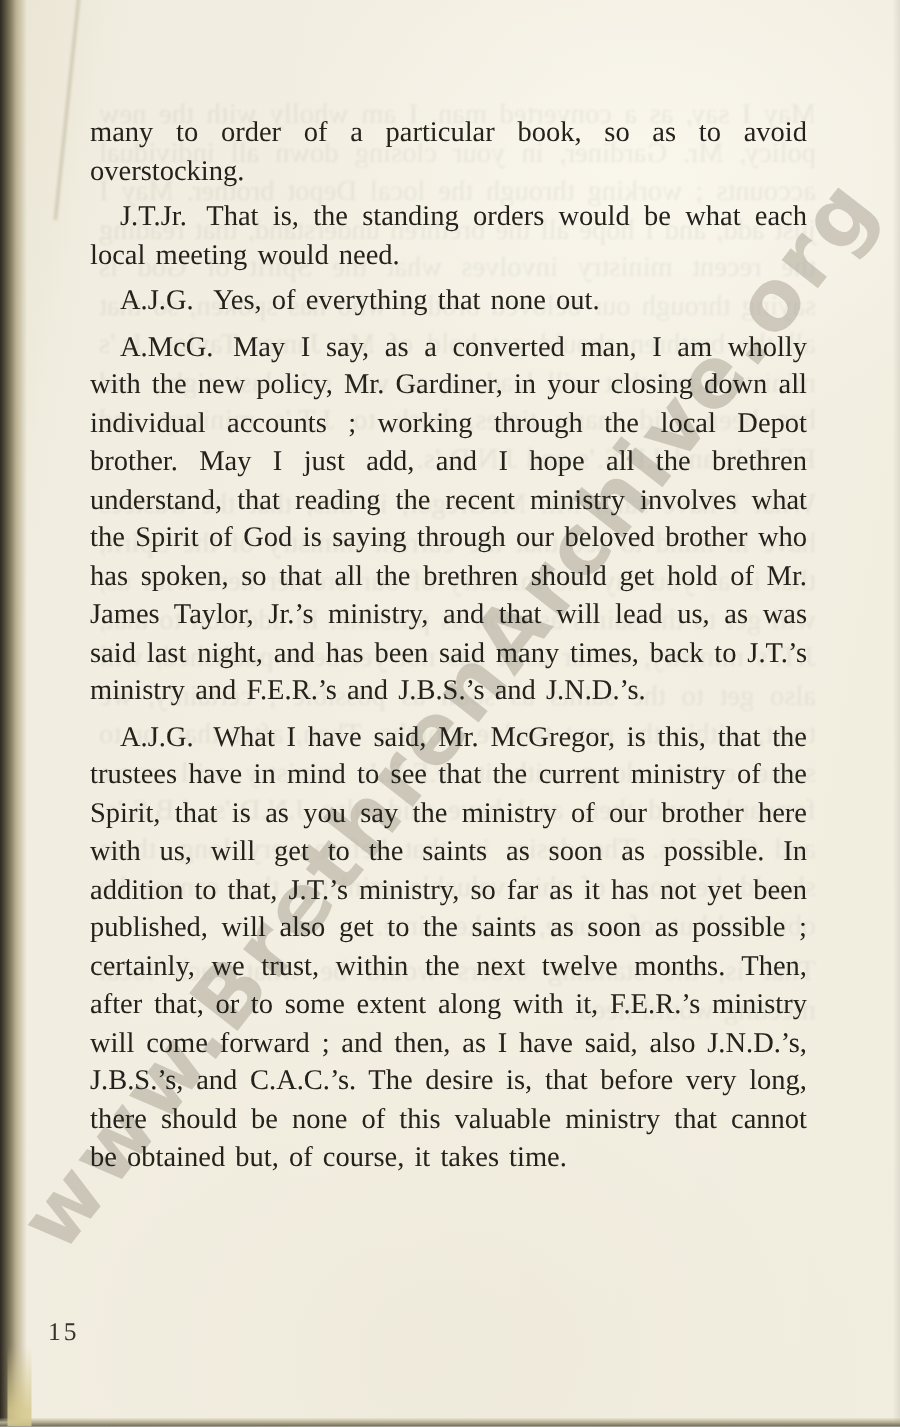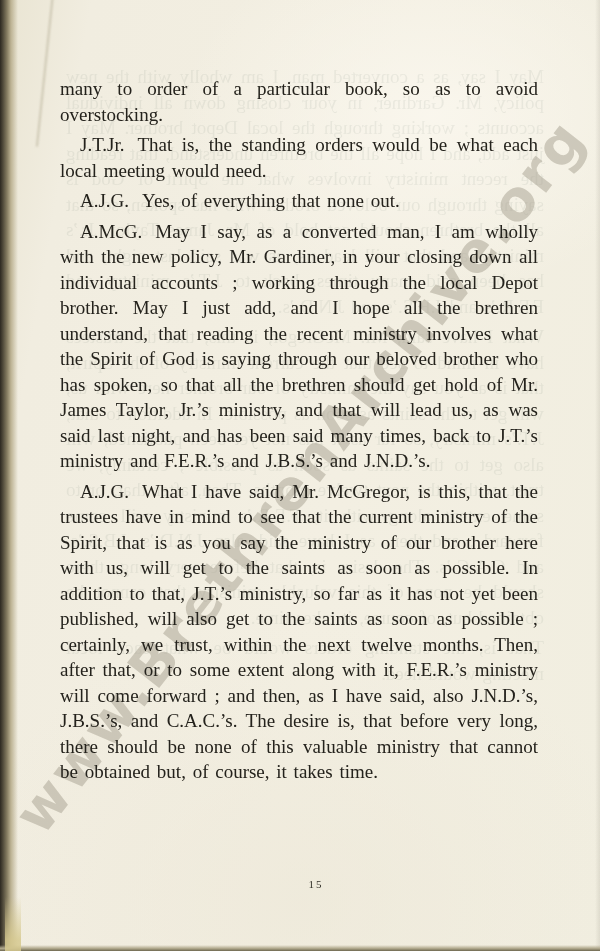--- a/index.html
+++ b/index.html
@@ -66,22 +66,22 @@
     color:#24221c;
     text-align:justify;
     word-spacing:2px;
   }
   .text-col p{margin:0;}
   .text-col p + p{margin-top:5px;}
   .indent{text-indent:20px;}
   .gap{display:inline-block;width:13px;}
   .page-number{
     position:absolute;left:0;right:0;top:878px;z-index:4;
-    text-align:center;
-    font-size:11px;letter-spacing:2px;
+    text-align:left;
+    font-size:17px;letter-spacing:2px;
     color:#35332b;
     padding-left:32px;
   }
 </style>
 </head>
 <body>
 
 <div class="page">
 
   <div class="ghost" aria-hidden="true">

